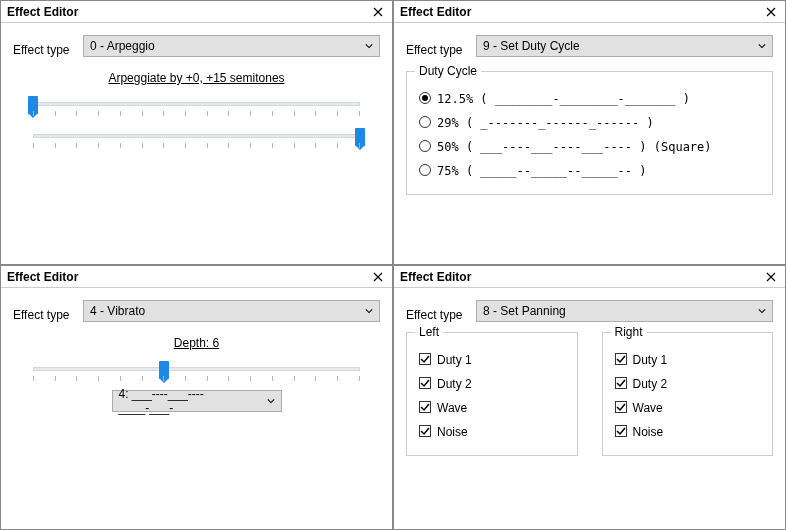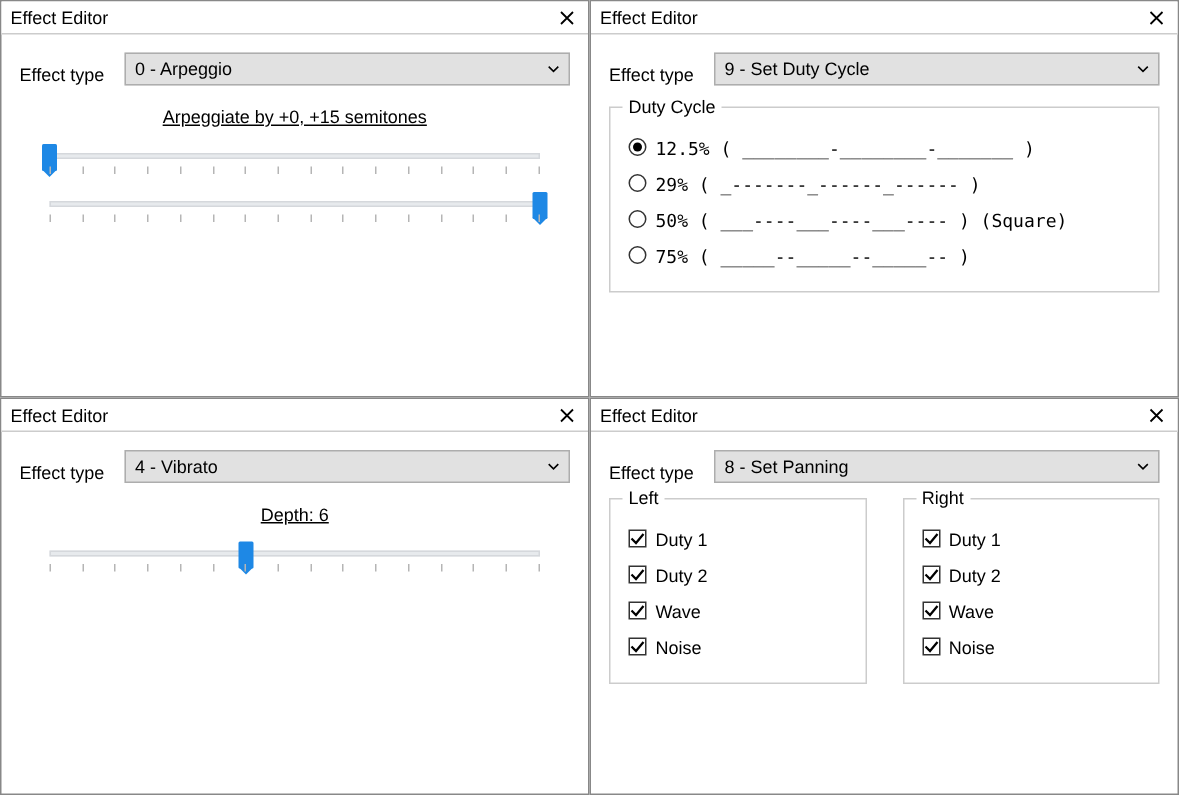--- a/index.html
+++ b/index.html
@@ -26,21 +26,21 @@
   }
   .titlebar {
     height: 22px;
     display: flex;
     align-items: center;
     justify-content: space-between;
     padding: 0 6px;
     border-bottom: 1px solid #ccc;
     background: #fff;
   }
-  .titlebar .title { font-weight: 400; }
+  .titlebar .title { font-weight: 700; }
   .close {
     width: 16px;
     height: 16px;
     display: flex;
     align-items: center;
     justify-content: center;
     cursor: default;
   }
   .close svg { width: 10px; height: 10px; }
   .content {
@@ -304,20 +304,28 @@
             <span></span>
             <span></span>
             <span></span>
             <span></span>
             <span></span>
             <span></span>
             <span></span>
             <span></span>
           </div>
       </div>
+      <div style="display:flex;justify-content:center">
+        <div class="select small">
+          <span>4: ___----___----____-___-</span>
+          <span class="chev"><svg viewBox="0 0 10 10">
+                <path d="M1 3 L5 7 L9 3" fill="none" stroke="#000" stroke-width="1.3"></path>
+              </svg></span>
+        </div>
+      </div>
     </div>
   </div>
 
   <div class="panel">
     <div class="titlebar">
       <span class="title">Effect Editor</span>
       <span class="close">
         <svg viewBox="0 0 10 10">
             <path d="M1 1 L9 9 M9 1 L1 9" stroke="#000" stroke-width="1.2"></path>
           </svg>

